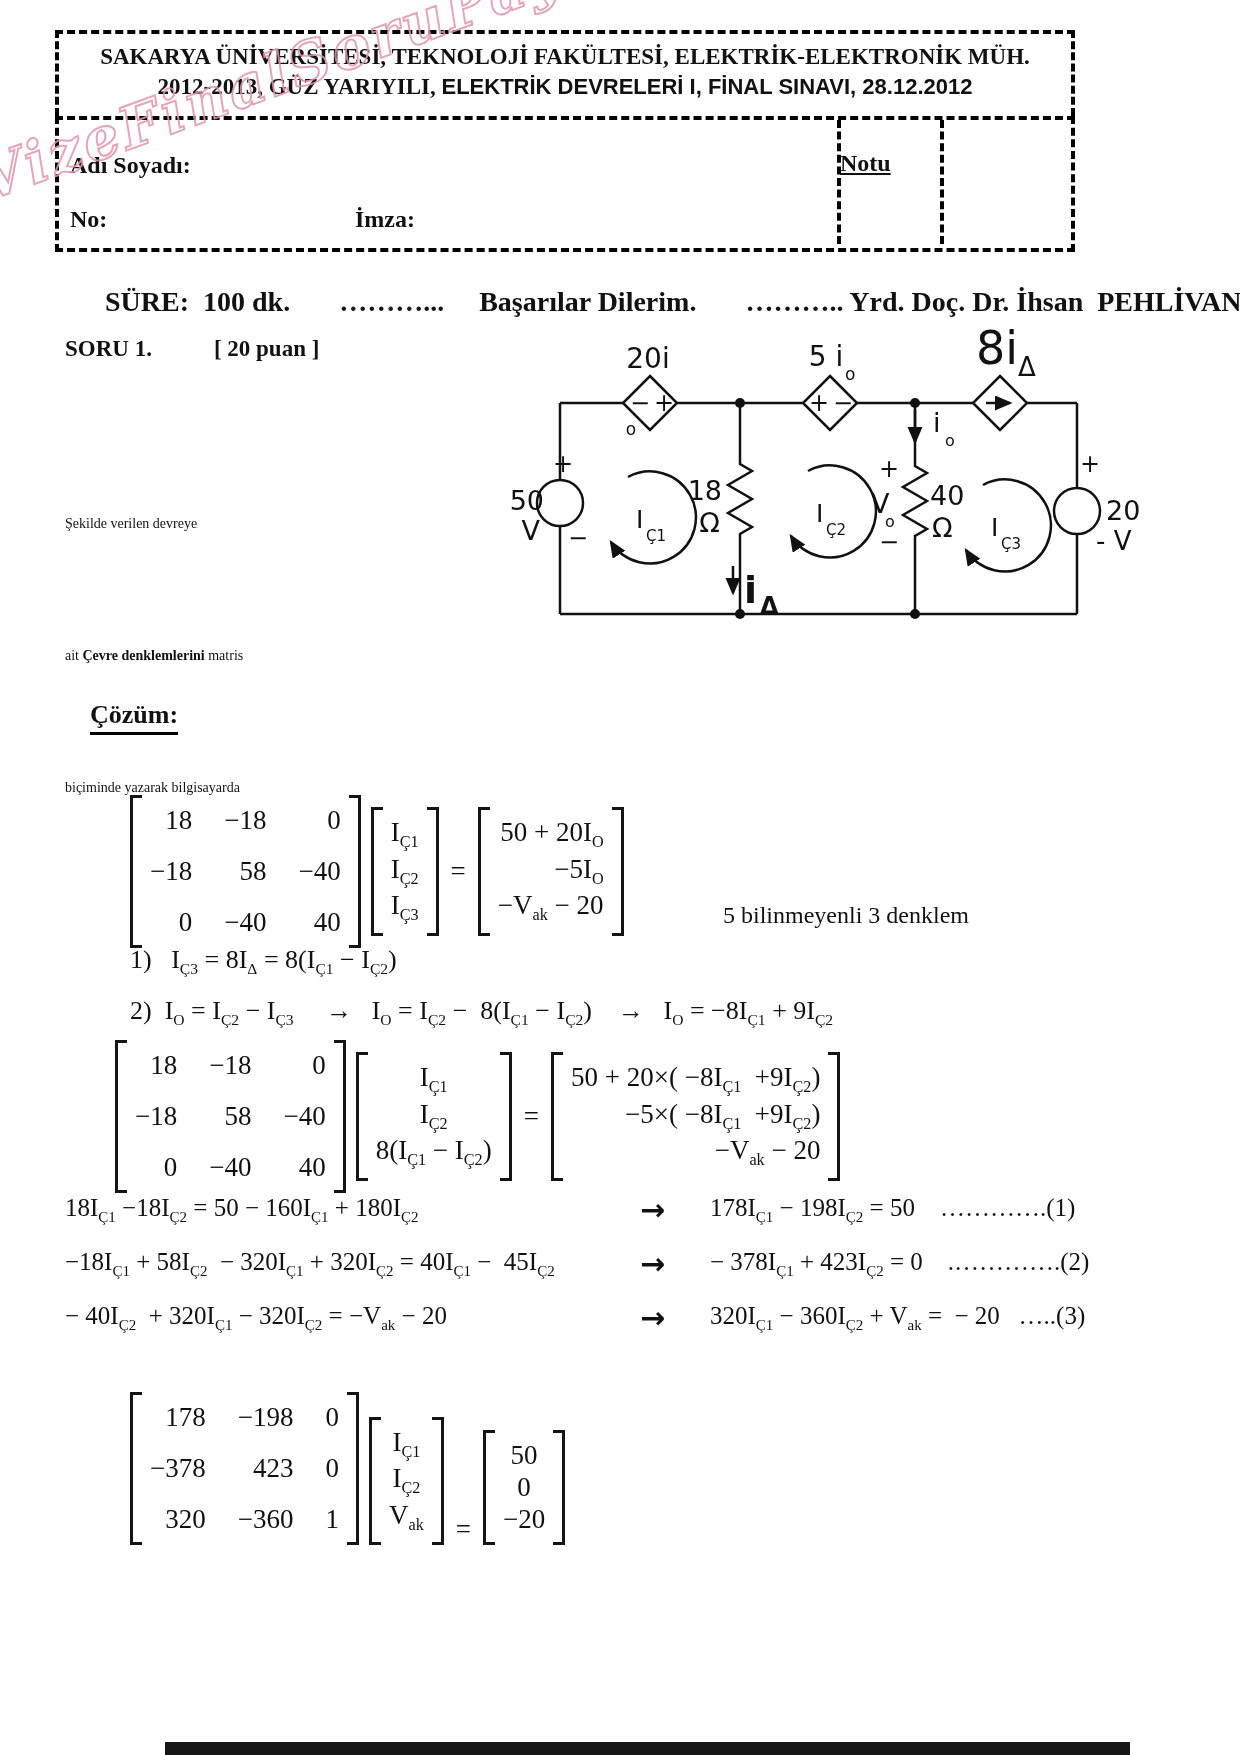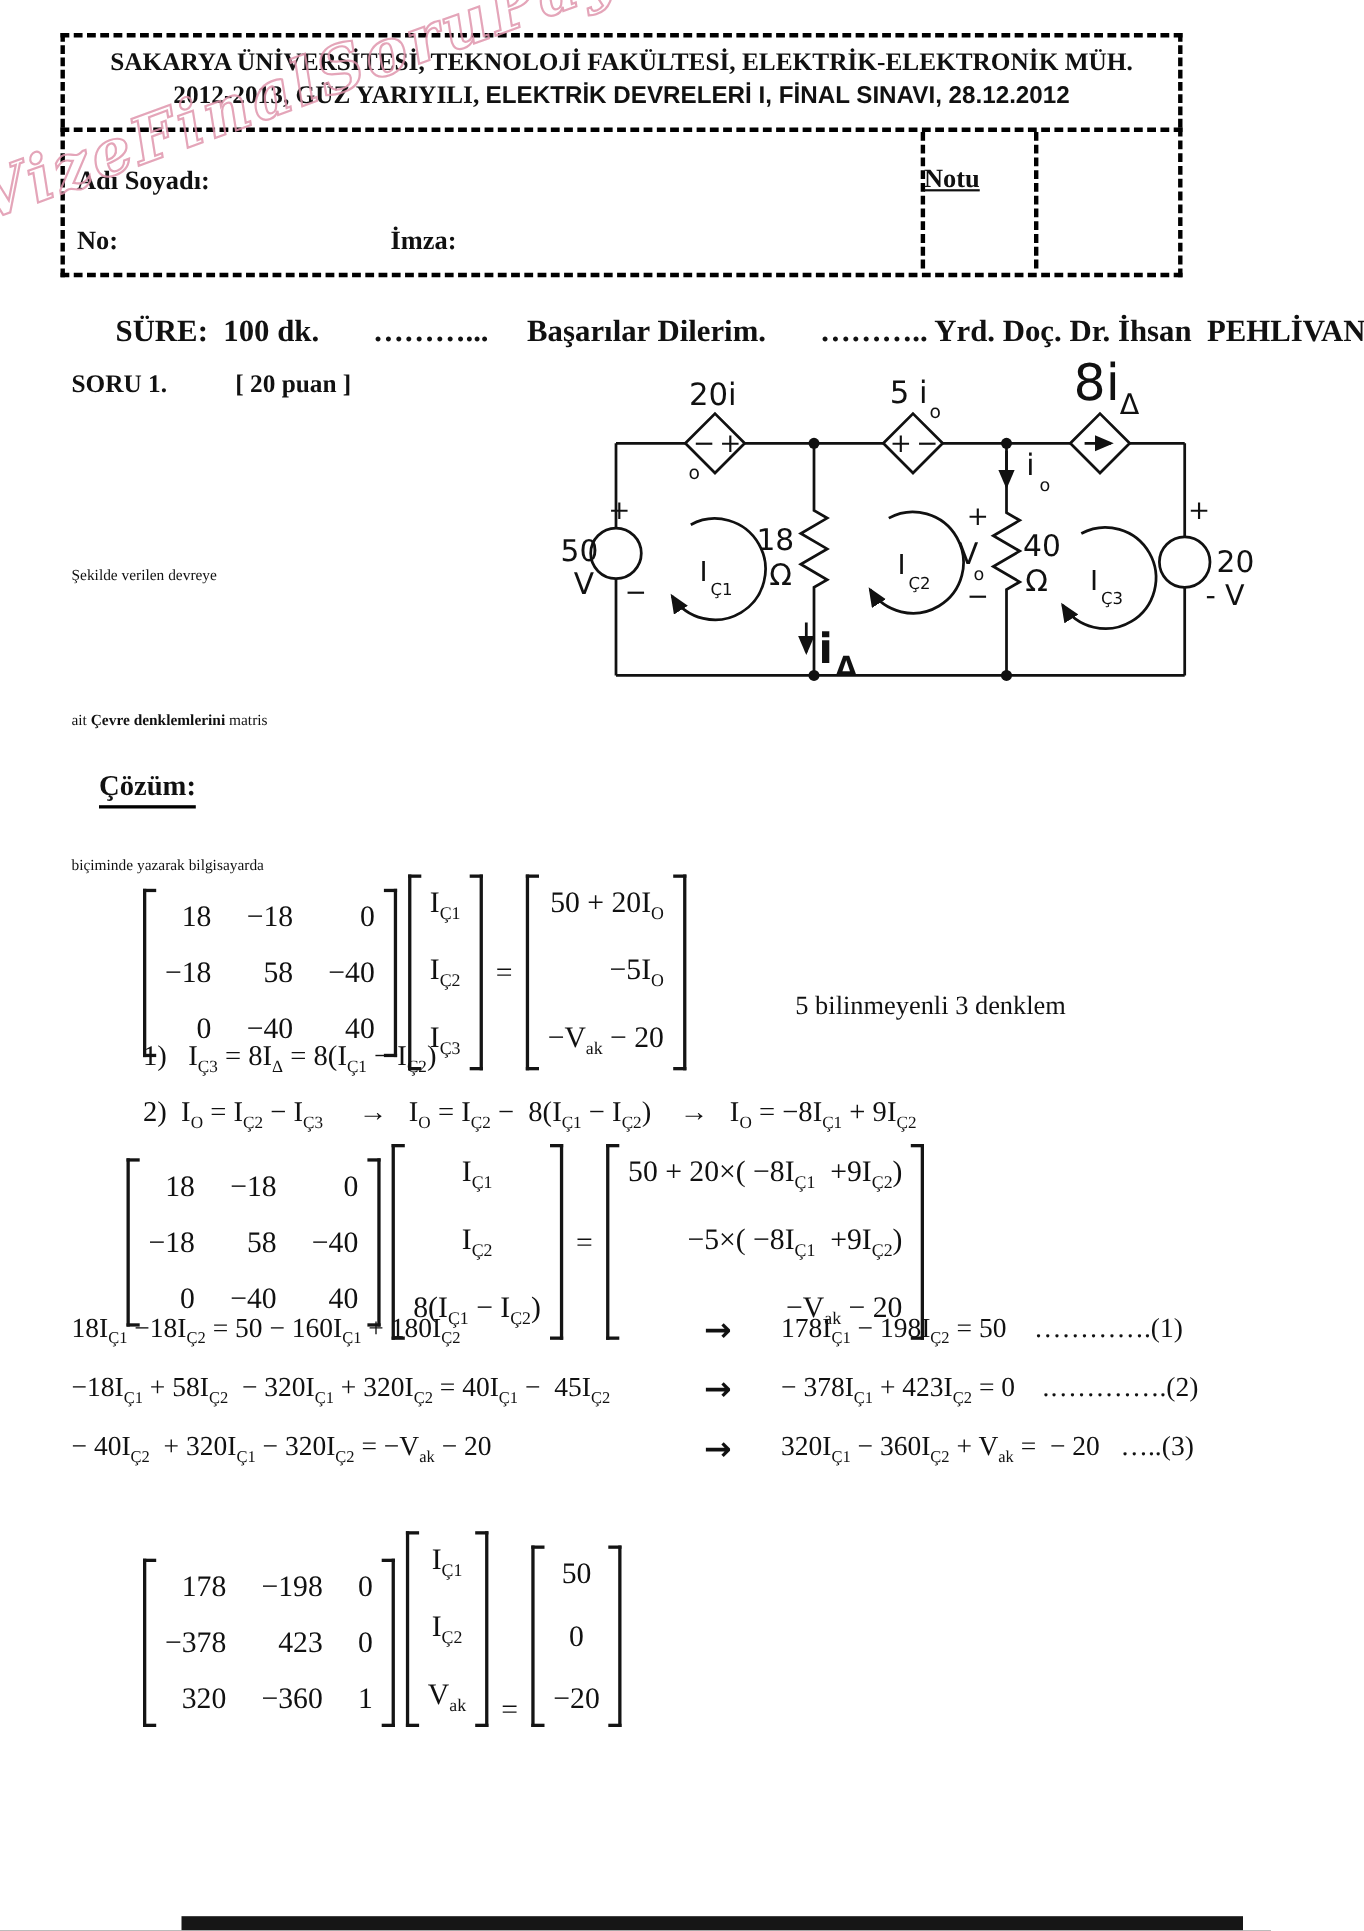--- a/index.html
+++ b/index.html
@@ -33,21 +33,21 @@
     border-bottom:3px solid #000;padding-bottom:2px;}
 
   
   .mx{position:absolute;display:flex;align-items:center;gap:10px;font-size:27px;}
   .matrix{display:flex;align-items:stretch;}
   .bkt{width:9px;border:3px solid #141414;}
   .bkt.l{border-right:none;}
   .bkt.r{border-left:none;}
   .mgrid{display:grid;grid-template-columns:repeat(3,auto);column-gap:32px;row-gap:20px;
     padding:10px 8px;justify-items:end;align-items:center;}
-  .vgrid{display:grid;grid-template-columns:auto;row-gap:26px;padding:10px 8px;
+  .vgrid{display:grid;grid-template-columns:auto;row-gap:1px;padding:10px 8px;
     justify-items:center;align-items:center;}
   .vgrid.end{justify-items:end;}
   .meq{margin:0 2px;}
   sub{font-size:0.6em;}
   .math{white-space:pre;}
 
   .note{position:absolute;left:668px;top:820px;font-size:24px;line-height:38px;white-space:pre;}
   .note .l1{padding-left:55px;}
 
   .aux{position:absolute;font-size:26px;white-space:pre;}

